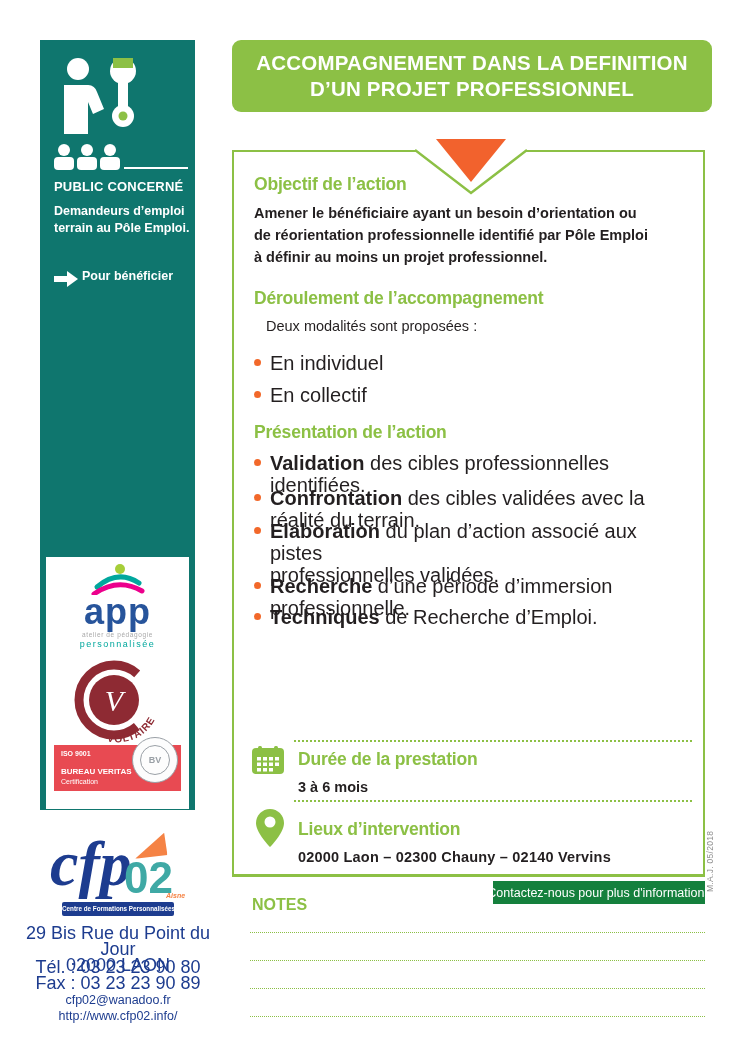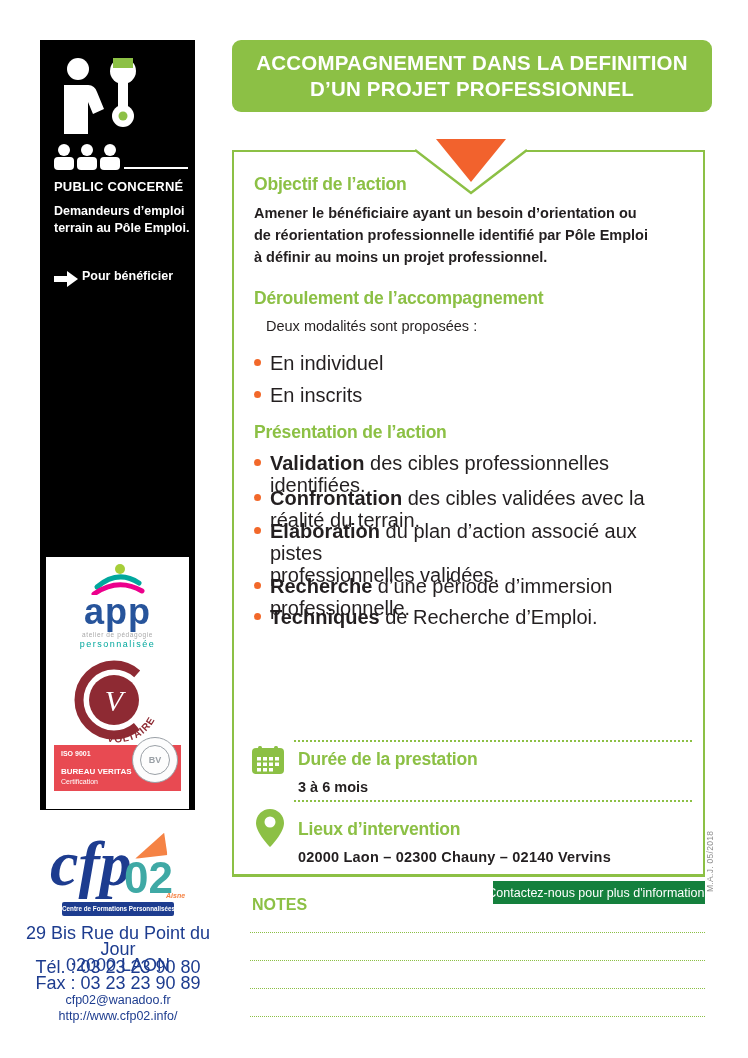--- a/index.html
+++ b/index.html
@@ -12,21 +12,21 @@
   .header-banner {
     position:absolute; left:232px; top:40px; width:480px; height:72px;
     background:#8cc045; border-radius:9px; display:flex; flex-direction:column;
     align-items:center; justify-content:center;
   }
   .header-banner .t {
     color:#fff; font-weight:700; font-size:20.5px; line-height:26px;
     letter-spacing:0.2px; white-space:nowrap;
   }
   
-  .sidebar { position:absolute; left:40px; top:40px; width:155px; height:770px; background:#000000; }
+  .sidebar { position:absolute; left:40px; top:40px; width:155px; height:770px; background:#0f766e; }
   .pw-icon { position:absolute; left:16px; top:18px; }
   .people-row { position:absolute; left:14px; top:104px; }
   .people-line { position:absolute; left:84px; top:127px; width:64px; height:2px; background:#fff; }
   .public-title { position:absolute; left:14px; top:139px; color:#fff; font-weight:700; font-size:13px; letter-spacing:0.2px; }
   .public-text { position:absolute; left:14px; top:163px; color:#fff; font-weight:700; font-size:12.5px; line-height:17px; white-space:pre-line; }
   .benefit-arrow { position:absolute; left:14px; top:231px; }
   .benefit-intro { position:absolute; left:42px; top:228px; color:#fff; font-weight:700; font-size:12.5px; line-height:17px; }
   .benefit-rest { position:absolute; left:14px; top:245px; color:#fff; font-weight:700; font-size:12.5px; line-height:17px; white-space:pre-line; }
   .logo-box { position:absolute; left:6px; top:517px; width:143px; height:252px; background:#fff;padding-left:8px; }
   
@@ -184,21 +184,21 @@
     </svg>
 
     <div class="h-green h-obj">Objectif de l’action</div>
     <div class="body-bold">Amener le bénéficiaire ayant un besoin d’orientation ou
 de réorientation professionnelle identifié par Pôle Emploi
 à définir au moins un projet professionnel.</div>
 
     <div class="h-green h-der">Déroulement de l’accompagnement</div>
     <div class="intro">Deux modalités sont proposées :</div>
     <div class="bullet b-ind">En individuel</div>
-    <div class="bullet b-col">En inscrits</div>
+    <div class="bullet b-col">En collectif</div>
 
     <div class="h-green h-pre">Présentation de l’action</div>
     <div class="bullet b-p1"><b>Validation</b><span class="pre"> des cibles professionnelles identifiées.</span></div>
     <div class="bullet b-p2"><b>Confrontation</b><span class="pre"> des cibles validées avec la réalité du terrain.</span></div>
     <div class="bullet b-p3"><b>Elaboration</b><span class="pre"> du plan d’action associé aux pistes
 professionnelles validées.</span></div>
     <div class="bullet b-p4"><b>Recherche</b><span class="pre"> d’une période d’immersion professionnelle.</span></div>
     <div class="bullet b-p5"><b>Techniques</b><span class="pre"> de Recherche d’Emploi.</span></div>
 
     <div class="dotline dl1"></div>

